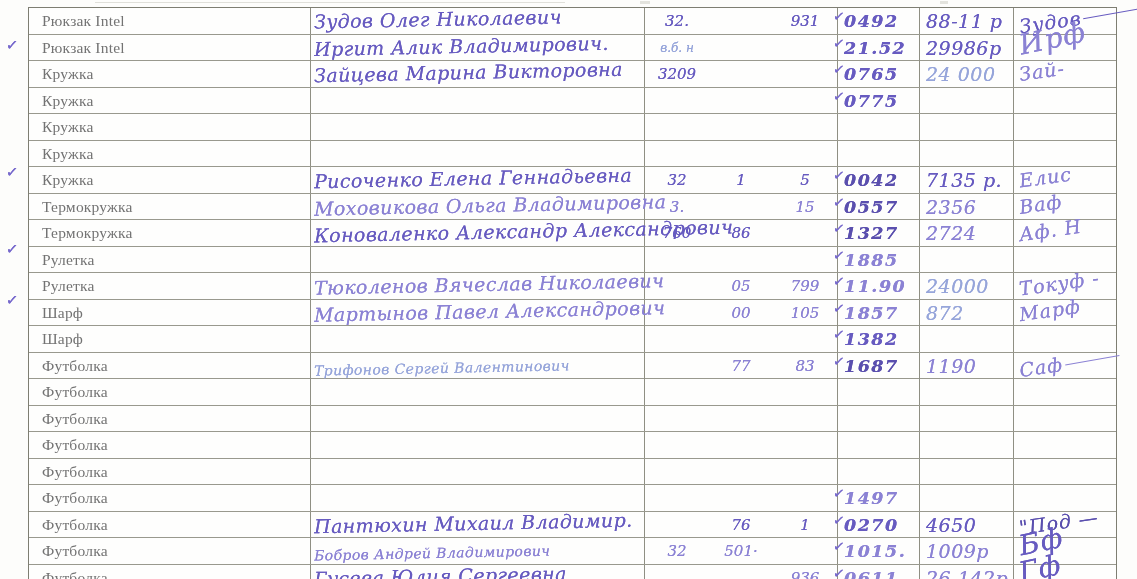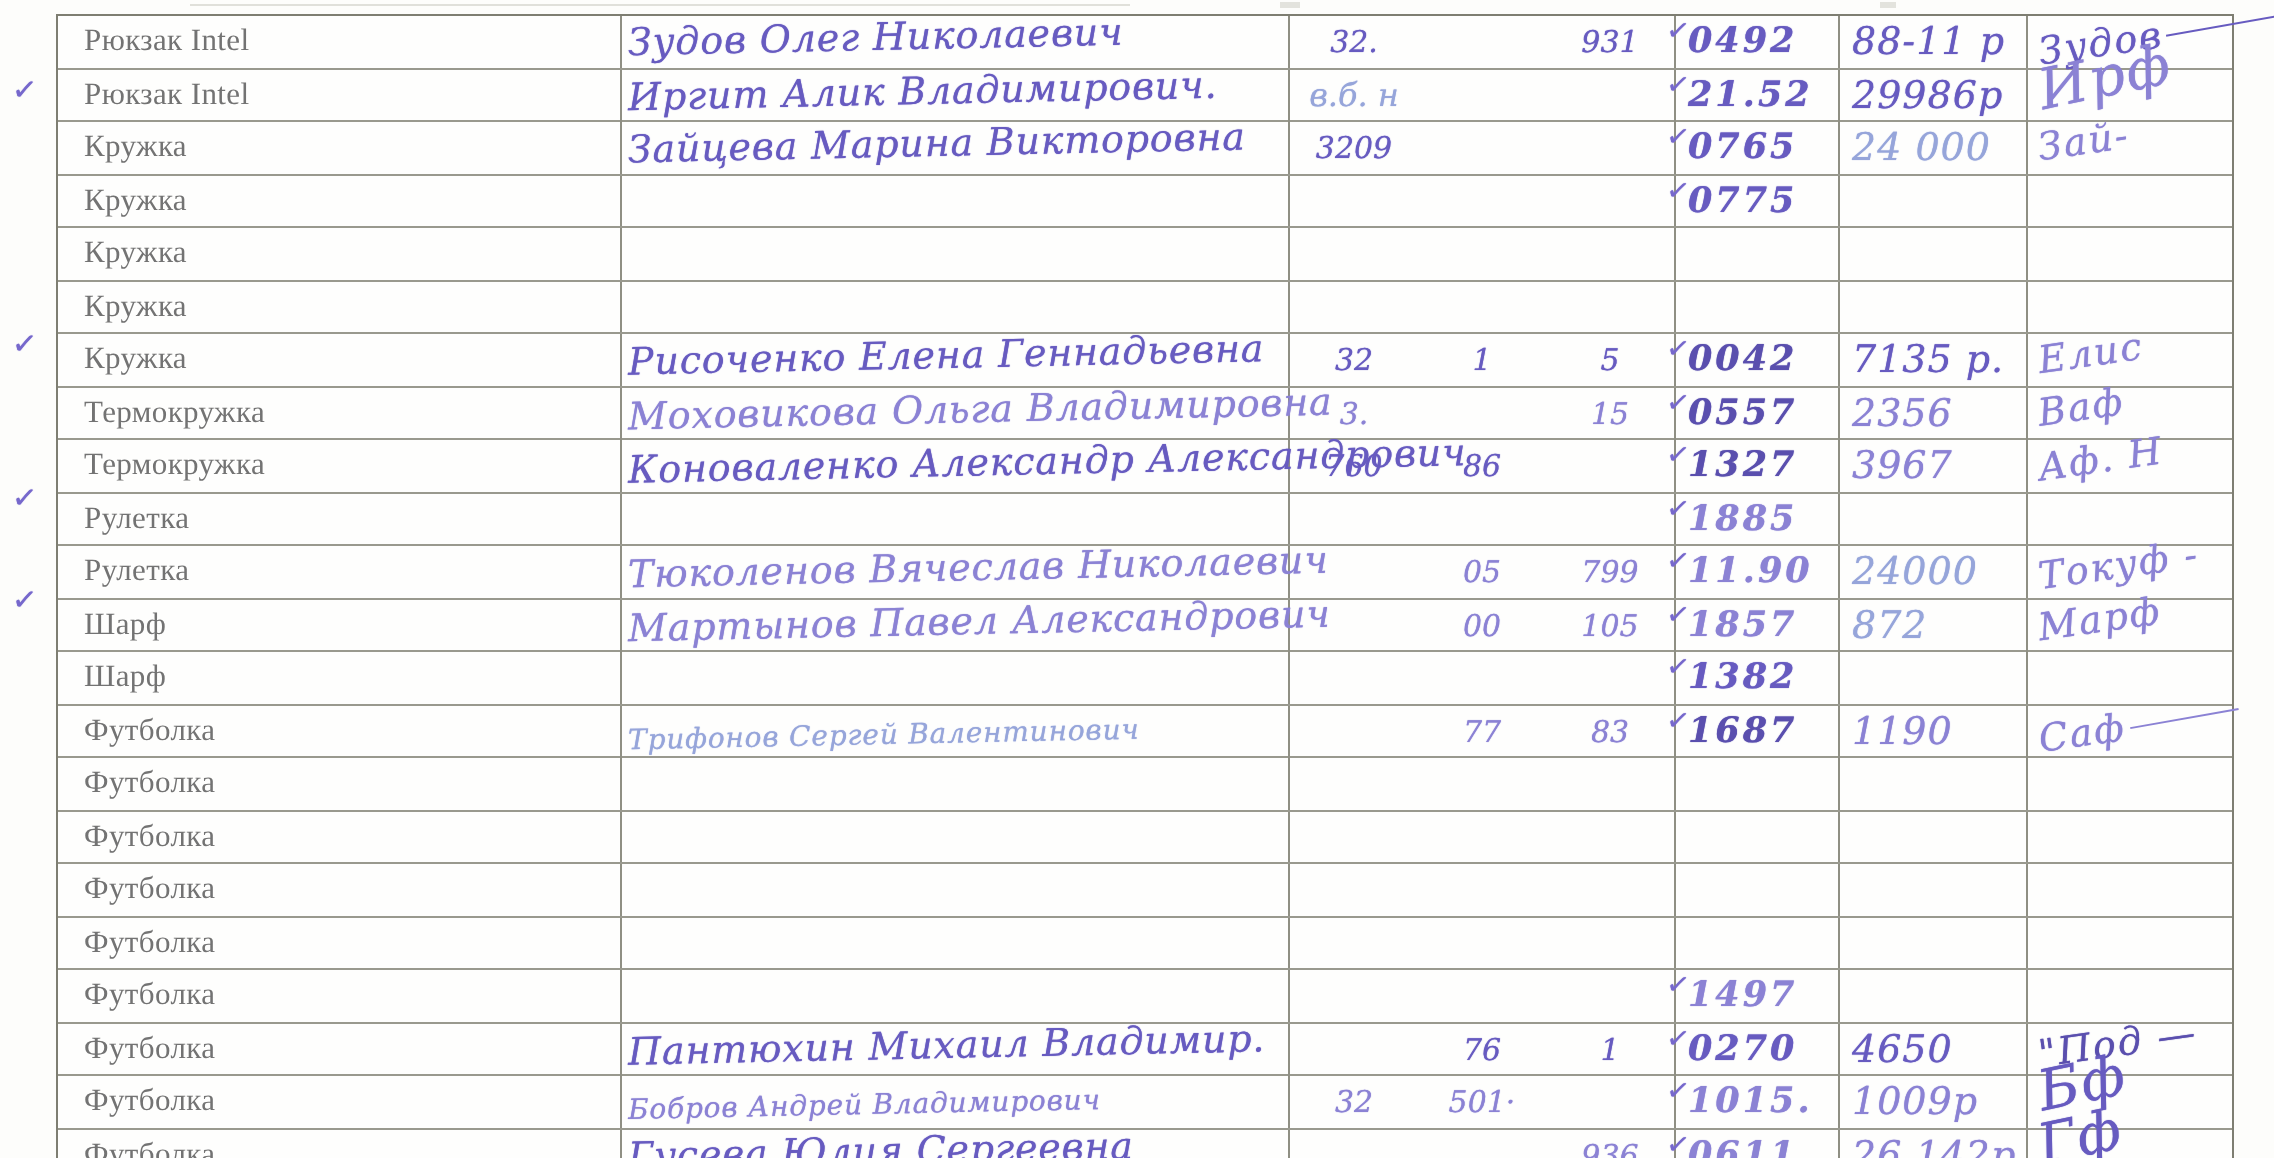--- a/index.html
+++ b/index.html
@@ -60,21 +60,21 @@
   .hw-name{
     position:absolute;left:3px;top:-2px;z-index:4;
     font-size:19px;line-height:26px;
     transform:rotate(-1.2deg);
     letter-spacing:.4px;
   }
   .hw-name.small{font-size:14px;top:2px;}
 
   .nums{display:flex;}
   .nums .slot{flex:1;text-align:center;font-size:15px;line-height:26px;}
-  .nums.small .slot{font-size:16px;}
+  .nums.small .slot{font-size:12px;}
 
   .row-check{
     position:absolute;right:-8px;top:2px;z-index:5;
     color:var(--check,#7668cc);
     font-size:14px;line-height:1;
     transform:rotate(8deg);
     text-shadow:0 0 .5px currentColor;
   }
   .hw-code{
     position:absolute;left:6px;top:1px;z-index:4;
@@ -301,21 +301,21 @@
         <div class="c nums">
           <span class="slot hw t-main">760</span>
           <span class="slot hw t-main">86</span>
           <span class="slot hw t-main"></span>
           <span class="row-check">✓</span>
         </div>
         <div class="c">
           <span class="hw hw-code t-dark">1327</span>
         </div>
         <div class="c">
-          <span class="hw hw-price t-light">3967</span>
+          <span class="hw hw-price t-light">2724</span>
         </div>
         <div class="c">
           <span class="hw hw-sig t-light">Аф. Н</span>
         </div>
       </div>
       <div class="row">
         <div class="c">
           <span class="item-label">Рулетка</span>
         </div>
         <div class="c"></div>

